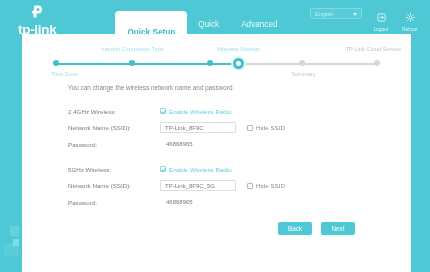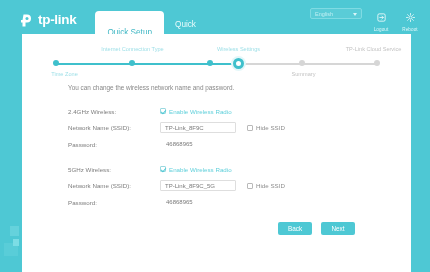--- a/index.html
+++ b/index.html
@@ -12,21 +12,21 @@
 
   
   .header {
     position: absolute; left: 0; top: 0;
     width: 430px; height: 40px;
     background: #4ec8d4;
     display: flex; align-items: center;
   }
   .logo-wrap {
     display: flex; align-items: center;
-    margin-left: 18px; gap: 3px;
+    margin-left: 18px; gap: 3px; flex-direction: column;
   }
   .logo-mark {
     width: 17px; height: 17px;
     position: relative;
   }
   .logo-mark svg { display: block; }
   .logo-text {
     color: #ffffff;
     font-size: 13.5px;
     font-weight: bold;
@@ -51,21 +51,22 @@
     top: -6px;
   }
   .tab.active {
     background: #ffffff;
     color: #3fb7c4;
     border-radius: 4px 4px 0 0;
     height: 19px;
     line-height: 19px;
     padding: 12px 12px;
     top: -5px;
-    font-weight: normal;
+    font-weight: bold;
+    margin-left: 40px;
   }
 
   .header-right {
     position: absolute;
     right: 10px; top: 8px;
     display: flex; align-items: flex-start; gap: 9px;
   }
   .lang-select {
     width: 52px; height: 11px;
     background: #5accd7;
@@ -261,20 +262,21 @@
         <path d="M11 5 h7 a8 8 0 0 1 0 16 h-3 v8 h-6 v-8 h-3 v-5 h3 z" fill="#ffffff"></path>
         <circle cx="18" cy="13" r="3" fill="#4ec8d4"></circle>
       </svg>
     </span>
     <span class="logo-text">tp-link</span>
   </div>
 
   <div class="nav">
     <div class="tab active">Quick Setup</div>
     <div class="tab">Quick</div>
+    <div class="tab">Advanced</div>
   </div>
 
   <div class="header-right">
     <div class="lang-select">
       <span class="lang-label">English</span>
       <span class="lang-arrow"></span>
     </div>
 
     <div class="hicon">
       <span class="glyph">

